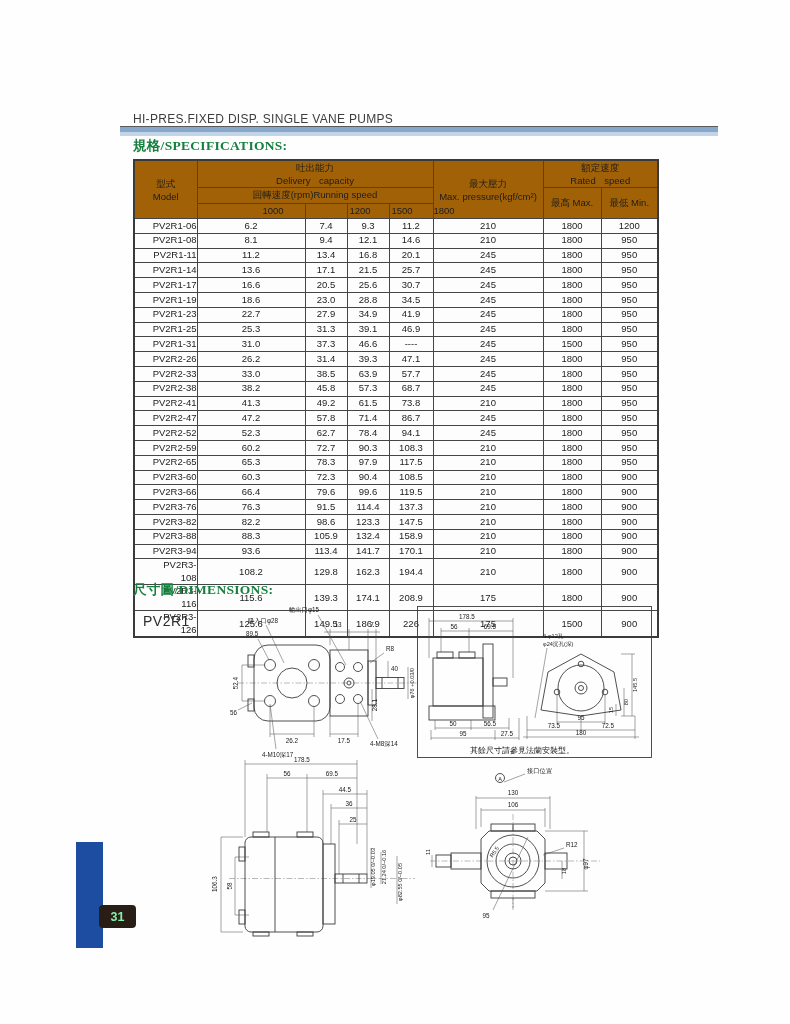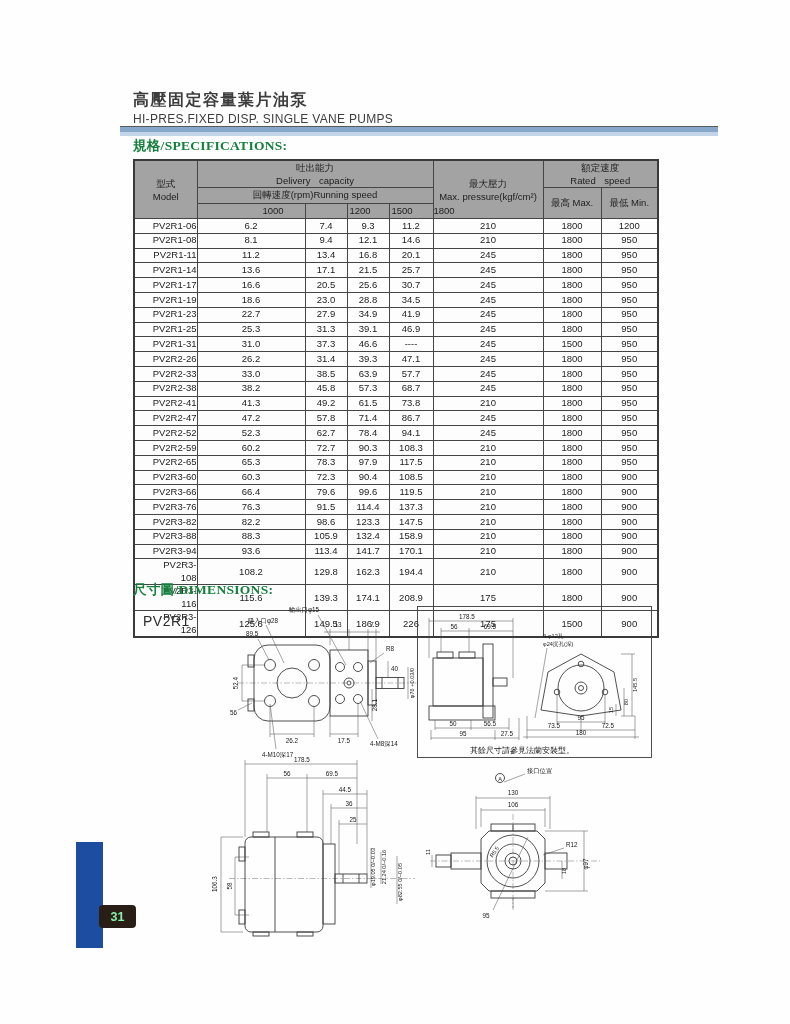--- a/index.html
+++ b/index.html
@@ -28,21 +28,21 @@
 
   table.spec {
     position:absolute; left:133px; top:159px; width:524px;
     border-collapse:collapse; table-layout:fixed;
     font-size:9.5px; color:#1c1c1c;
   }
   table.spec th, table.spec td {
     border:1px solid #454545; text-align:center; padding:0; line-height:12.5px;
   }
   table.spec { border:2px solid #3a3a3a; }
-  table.spec thead th { background:#a3a3a3; font-weight:normal; }
+  table.spec thead th { background:#a16207; font-weight:normal; }
   table.spec thead .two-line { line-height:13px; }
   table.spec thead .wordsp { word-spacing:6px; }
   table.spec tbody td { height:13.8px; background:#fdfdfd; }
   table.spec tbody td.model-col { text-align:right; padding-left:15px; }
   .col-model {width:63px;} .col-s1000 {width:108px;} .col-s1200 {width:42px;}
   .col-s1500 {width:42px;} .col-s1800 {width:44px;} .col-press {width:110px;}
   .col-max {width:58px;} .col-min {width:57px;}
   tr.h-row2 th { height:15px; }
   tr.h-row3 th { height:14px;padding-left:44px; }
 
@@ -65,21 +65,20 @@
     position:absolute; left:99px; top:905px; width:37px; height:23px; background:#281e16;
     border-radius:4px; color:#86efac; font-size:12.5px; font-weight:bold;
     display:flex; align-items:center; justify-content:center;
   }
 </style>
 </head>
 <body>
 
 <div class="page">
 
-  <div class="header-title">高壓固定容量葉片油泵</div>
   <div class="header-sub">HI-PRES.FIXED DISP. SINGLE VANE PUMPS</div>
   <div class="header-rule"></div>
 
   <div class="section-title spec-title">規格/SPECIFICATIONS:</div>
 
   <table class="spec">
     <colgroup>
       <col class="col-model">
         <col class="col-s1000">
         <col class="col-s1200">

